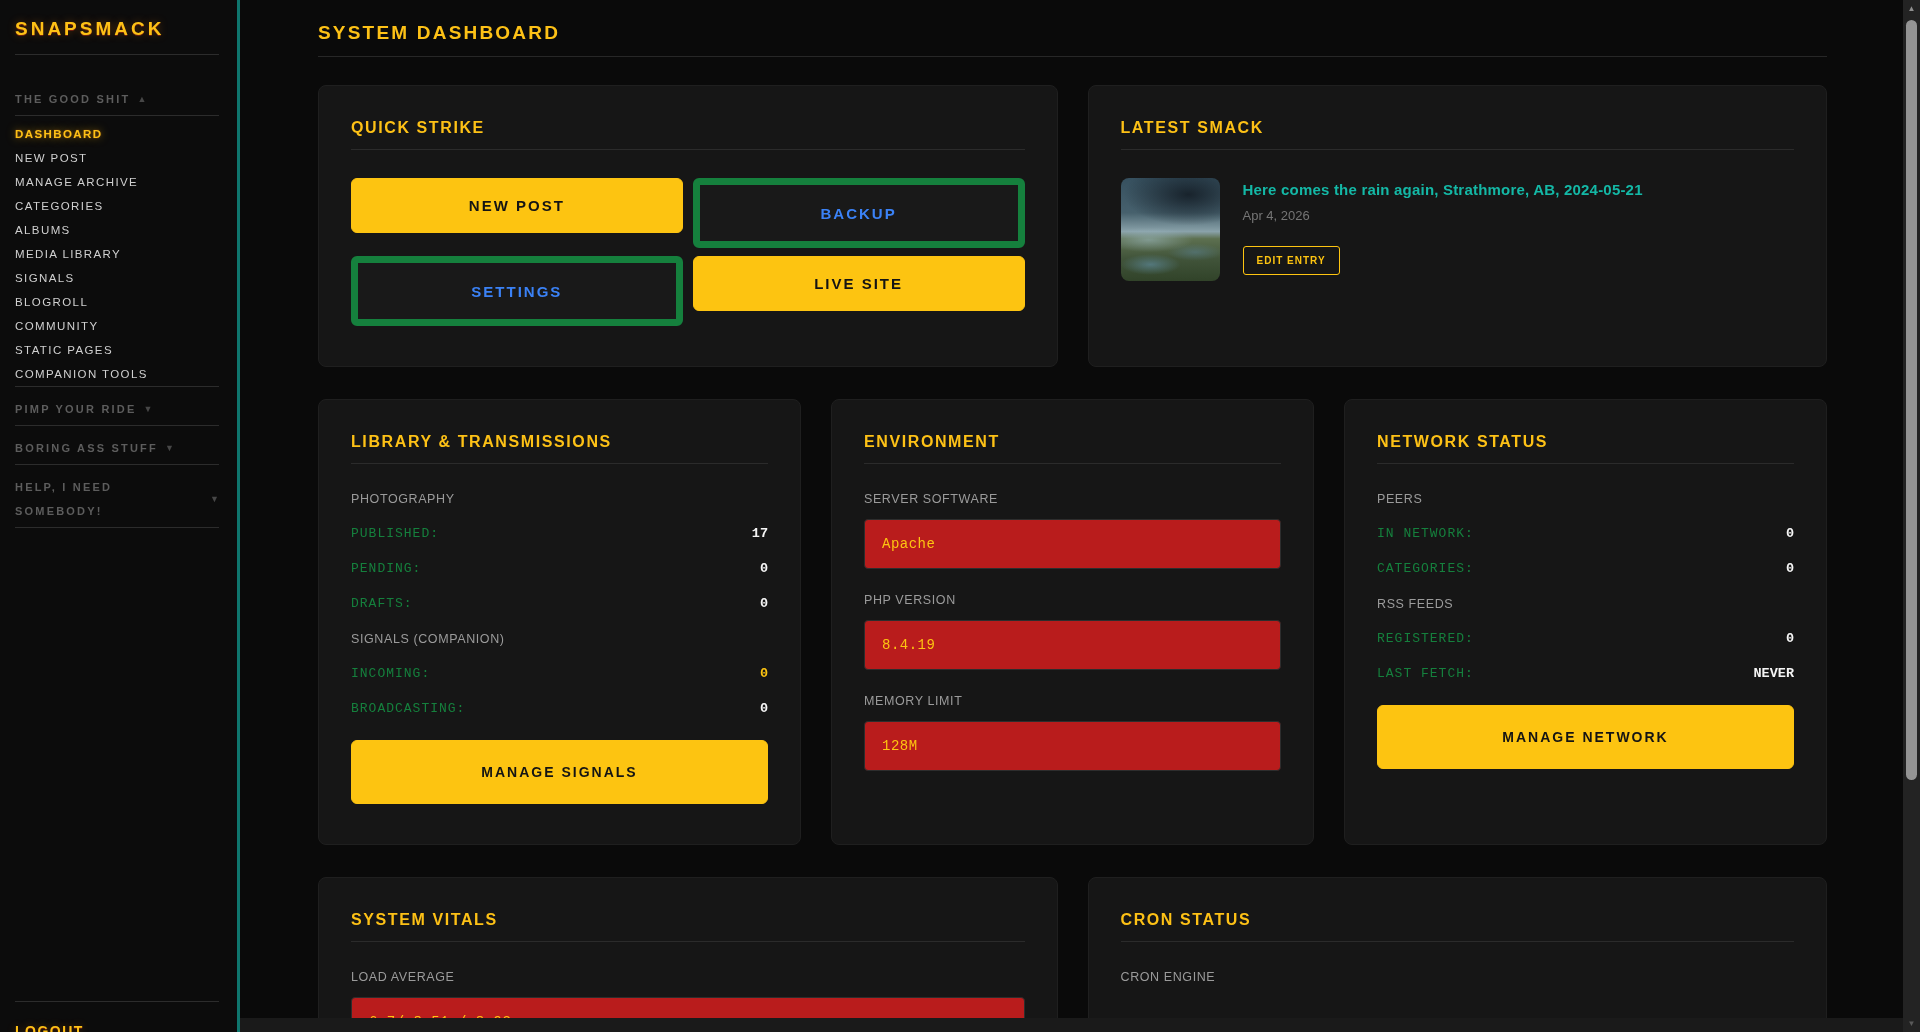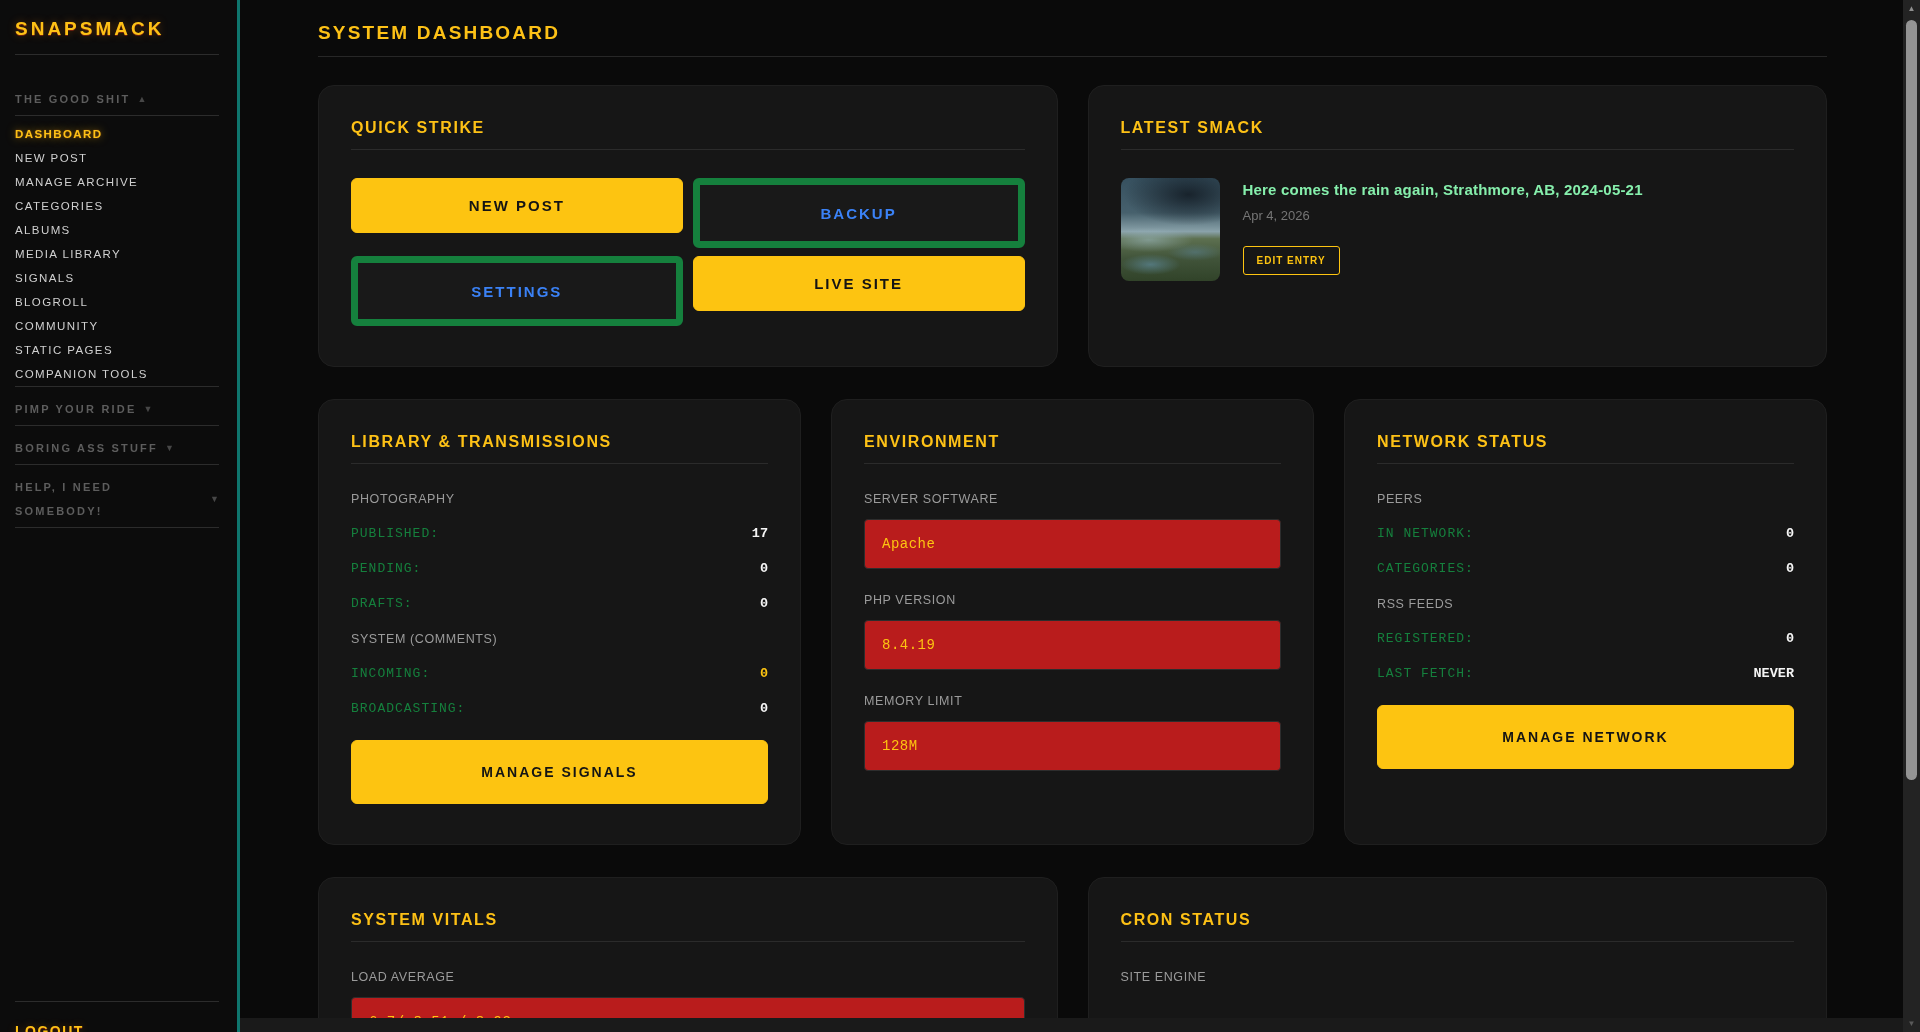--- a/index.html
+++ b/index.html
@@ -32,21 +32,21 @@
   
   .main { position:relative; width:1663px; flex:0 0 1663px; height:1032px; overflow:hidden;
           padding:22px 76px 0 78px; background:#0a0a0a; }
   h1 { font-size:19px; font-weight:bold; letter-spacing:2.2px; color:#fdc116; margin-bottom:12px; }
   .page-divider { border-top:1px solid #272727; margin-bottom:28px; }
 
   .row { display:grid; gap:30px; margin-bottom:32px; }
   .row.two { grid-template-columns:1fr 1fr; }
   .row.three { grid-template-columns:1fr 1fr 1fr; }
 
-  .card { background:#161616; border:1px solid #1f1f1f; border-radius:16px; padding:33px 32px 40px 32px; }
+  .card { background:#161616; border:1px solid #1f1f1f; border-radius:8px; padding:33px 32px 40px 32px; }
   .card h2 { font-size:16px; font-weight:bold; letter-spacing:1.6px; color:#fdc116; margin-bottom:12px; }
   .card-divider { border-top:1px solid #2b2b2b; margin-bottom:28px; }
 
   
   .qs-grid { display:grid; grid-template-columns:1fr 1fr; column-gap:10px; row-gap:8px; }
   .btn { display:flex; align-items:center; justify-content:center; border-radius:6px;
          font-family:"Liberation Sans", sans-serif; font-size:15px; font-weight:bold;
          letter-spacing:2px; cursor:pointer; }
   .btn.solid { height:55px; background:#fdc411; color:#141414; border:1px solid #fdc411; }
   .btn.outline { height:70px; background:#191919; color:#3b82f6; border:7px solid #15803d; }
@@ -54,21 +54,21 @@
 
   
   .ls-row { display:flex; gap:23px; }
   .thumb { width:99px; height:103px; border-radius:8px; flex:0 0 99px;
     background:
       radial-gradient(90% 42% at 68% 16%, rgba(22,32,41,.95), rgba(22,32,41,0) 72%),
       radial-gradient(60% 16% at 28% 60%, rgba(160,190,200,.55), rgba(160,190,200,0) 75%),
       radial-gradient(42% 14% at 30% 84%, rgba(95,140,160,.65), rgba(95,140,160,0) 72%),
       radial-gradient(40% 12% at 75% 72%, rgba(90,130,150,.5), rgba(90,130,150,0) 70%),
       linear-gradient(180deg,#36505f 0%,#47616d 34%,#8aa2aa 52%,#5d7050 59%,#41543a 78%,#314329 100%); }
-  .ls-title { font-size:15px; font-weight:bold; color:#86efac; letter-spacing:.2px; margin-top:3px; }
+  .ls-title { font-size:15px; font-weight:bold; color:#14b8a6; letter-spacing:.2px; margin-top:3px; }
   .ls-date { font-size:13px; color:#757575; margin-top:10px; }
   .btn.mini-outline { display:inline-flex; margin-top:23px; padding:8px 13px; background:transparent;
          border:1px solid #fdc411; color:#fdc411; font-size:10px; letter-spacing:1px; border-radius:3px; }
 
   
   .group-label { font-size:12.5px; color:#9b9b9b; letter-spacing:.6px; line-height:15px; margin-bottom:20px; }
   .group-label.later { margin-top:8px; }
   .stat-row { display:flex; justify-content:space-between; align-items:baseline;
               line-height:14px; margin-bottom:21px; }
   .stat-label { font-family:"Liberation Mono", monospace; font-size:13px; color:#15803d; letter-spacing:1px; }
@@ -186,21 +186,21 @@
           <span class="stat-value">17</span>
         </div>
         <div class="stat-row">
           <span class="stat-label">PENDING:</span>
           <span class="stat-value">0</span>
         </div>
         <div class="stat-row">
           <span class="stat-label">DRAFTS:</span>
           <span class="stat-value">0</span>
         </div>
-        <div class="group-label later">SYSTEM (COMMENTS)</div>
+        <div class="group-label later">SIGNALS (COMPANION)</div>
         <div class="stat-row">
           <span class="stat-label">INCOMING:</span>
           <span class="stat-value accent">0</span>
         </div>
         <div class="stat-row">
           <span class="stat-label">BROADCASTING:</span>
           <span class="stat-value">0</span>
         </div>
         <button class="btn solid block">MANAGE SIGNALS</button>
       </div>
@@ -254,21 +254,21 @@
         <div class="field">
           <div class="field-label">LOAD AVERAGE</div>
           <div class="value-box">6.7/ 8.51 / 8.93</div>
         </div>
       </div>
 
       <div class="card">
         <h2>CRON STATUS</h2>
         <div class="card-divider"></div>
         <div class="field">
-          <div class="field-label">SITE ENGINE</div>
+          <div class="field-label">CRON ENGINE</div>
         </div>
       </div>
     </section>
 
     <div class="bottom-strip"></div>
   </main>
 
   <div class="vscrollbar">
     <div class="sb-arrow up">▲</div>
     <div class="sb-thumb"></div>

